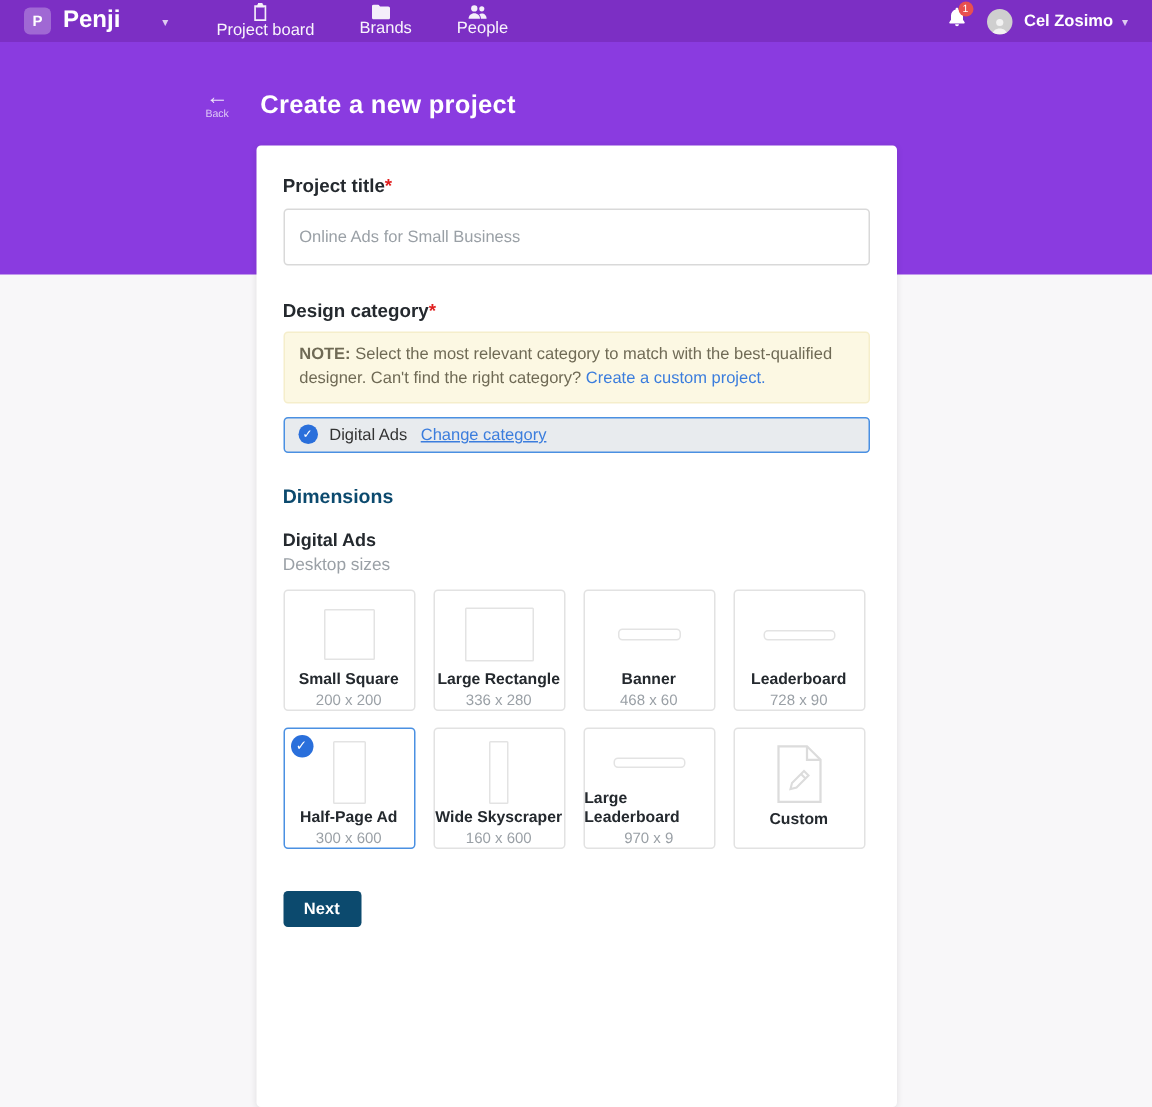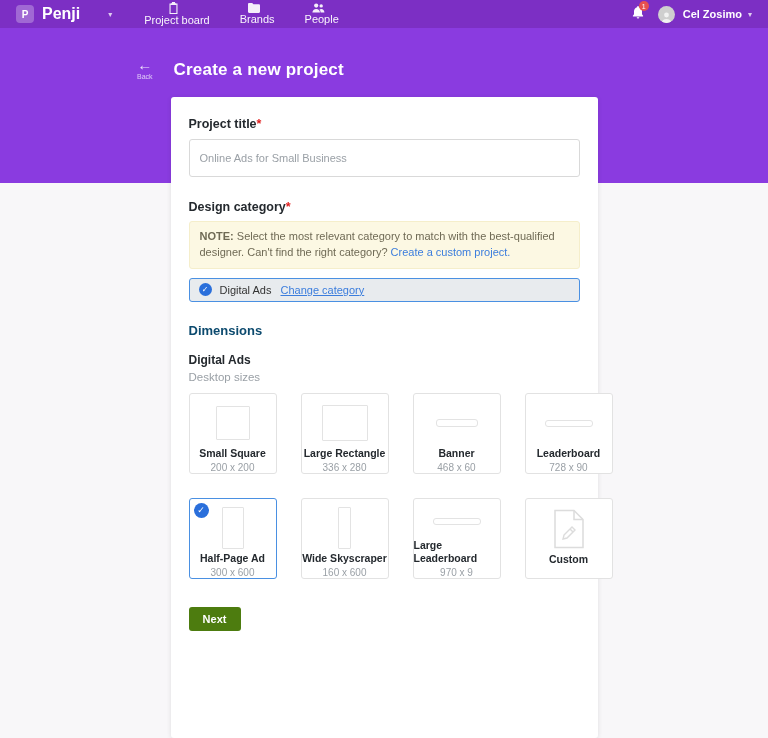--- a/index.html
+++ b/index.html
@@ -83,41 +83,41 @@
   }
   .category-name { font-size:11px; color:#333; margin:0 9px 0 8px; }
   .category-bar .link-u { font-size:11px; }
 
   .dims-heading { font-size:13px; font-weight:bold; color:#0c4a6e; margin-top:21px; }
   .group-title { font-size:12px; font-weight:bold; color:#24292e; margin-top:15px; }
   .group-subtitle { font-size:11.5px; color:#9aa0a6; margin-top:4px; }
 
   .dim-grid {
     margin-top:10px; display:grid; grid-template-columns:repeat(4, 88px);
-    column-gap:12px; row-gap:11px;gap:24px;
+    column-gap:12px; row-gap:11px;
   }
   .dim-card {
     width:88px; height:81px; border:1px solid #e2e2e2; border-radius:3px; background:#fff;
     display:flex; flex-direction:column; align-items:center; padding-top:6px;
     position:relative; cursor:pointer;
   }
   .dim-card.selected { border-color:#4a90e2; }
   .sel-badge {
     position:absolute; top:4px; left:4px; width:15px; height:15px; border-radius:50%;
     background:#2a6fdb; color:#fff; display:flex; align-items:center; justify-content:center;
     font-size:9px;
   }
   .dim-preview { height:48px; display:flex; align-items:center; justify-content:center; }
   .shape { border:1px solid #e3e3e3; background:#fff; border-radius:1px; }
   .shape.thin { border-radius:3px; }
   .dim-name { font-size:10.5px; font-weight:bold; color:#24292e; line-height:13px; }
   .dim-size { font-size:10px; color:#9aa0a6; margin-top:2px; }
 
   .next-btn {
-    margin-top:28px; width:52px; height:24px; background:#4d7c0f; border:none;
+    margin-top:28px; width:52px; height:24px; background:#0c4a6e; border:none;
     border-radius:3px; color:#fff; font-size:11px; font-weight:bold; cursor:pointer;
     font-family:"Liberation Sans", sans-serif;
   }
 </style>
 </head>
 <body>
 
 <div class="navbar">
   <div class="nav-left">
     <div class="logo-sq">

